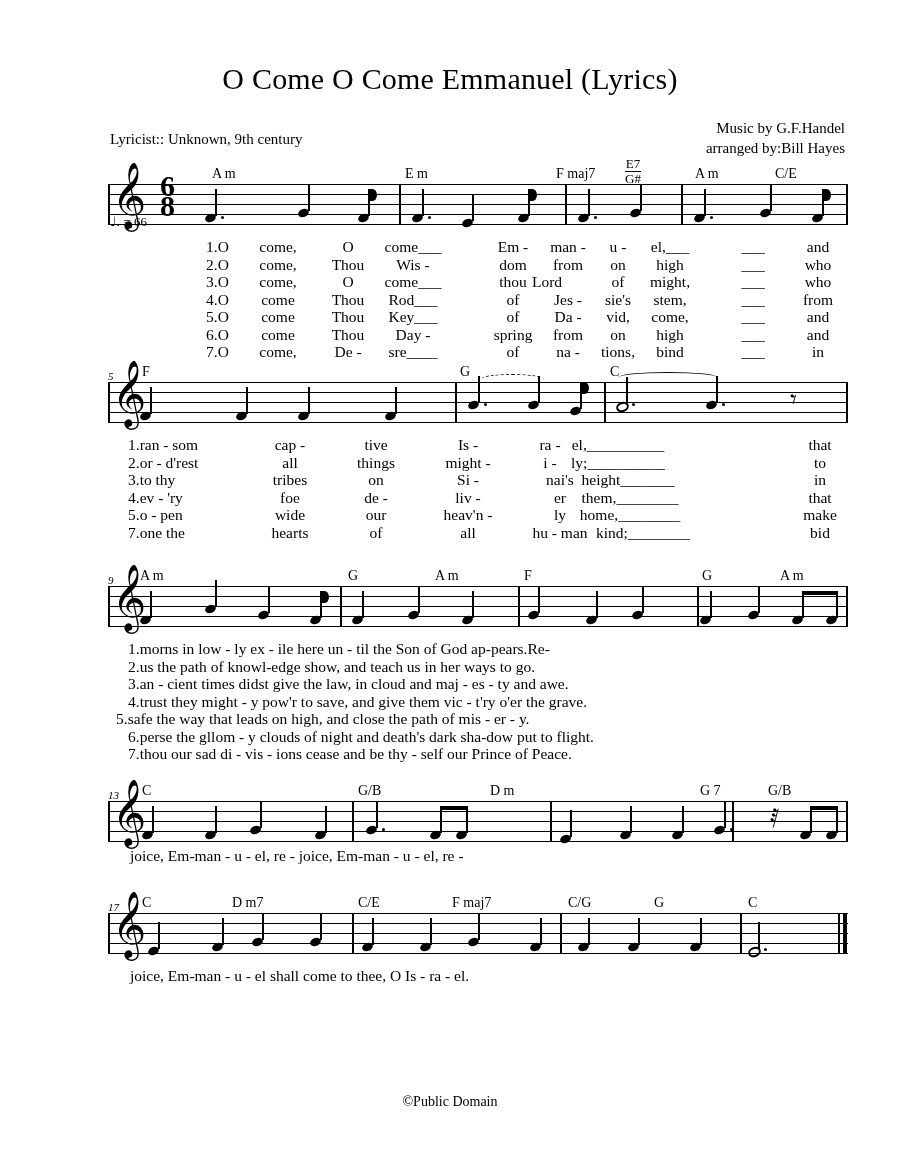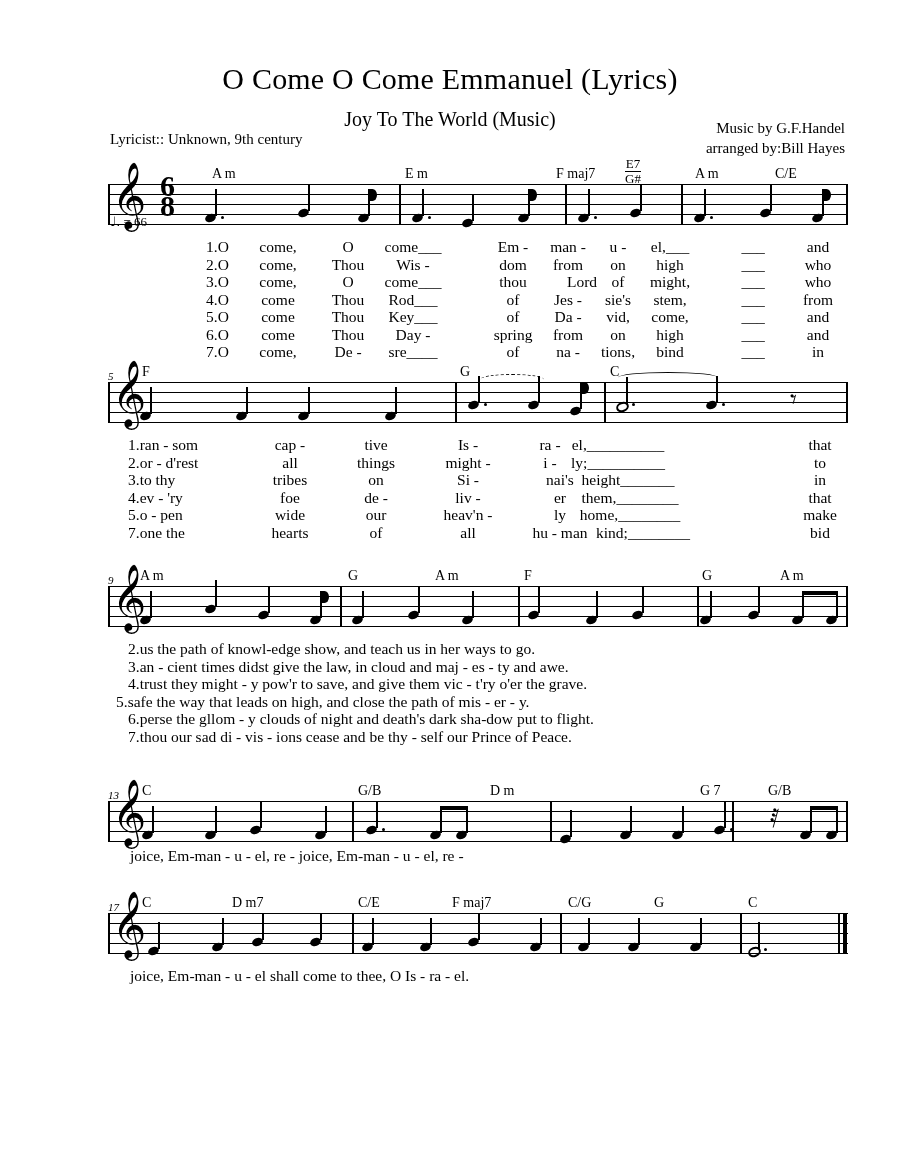--- a/index.html
+++ b/index.html
@@ -234,21 +234,20 @@
   .lyric-row span.left {
     transform: none;
   }
 </style>
 </head>
 <body>
 
 <div class="page">
 
   <div class="title">O Come O Come Emmanuel (Lyrics)</div>
-  <div class="subtitle">Joy To The World (Music)</div>
   <div class="lyricist">Lyricist::  Unknown, 9th century</div>
   <div class="credit-music">Music by G.F.Handel</div>
   <div class="credit-arr">arranged by:Bill Hayes</div>
 
   <div class="system" style="top:170px">
 
     <div class="tempo" style="left:110px; top:44px">
       <span style="font-family:'DejaVu Sans',sans-serif;">♩.</span>
       <span>= 66</span>
     </div>
@@ -344,21 +343,21 @@
         <span style="left:562px">high</span>
         <span style="left:645px">___</span>
         <span style="left:710px">who</span>
       </div>
       <div class="lyric-row">
         <span class="left" style="left:98px">3.O</span>
         <span style="left:170px">come,</span>
         <span style="left:240px">O</span>
         <span style="left:305px">come___</span>
         <span style="left:405px">thou</span>
-        <span style="left:474px">Lord</span>
+        <span style="left:439px">Lord</span>
         <span style="left:510px">of</span>
         <span style="left:562px">might,</span>
         <span style="left:645px">___</span>
         <span style="left:710px">who</span>
       </div>
       <div class="lyric-row">
         <span class="left" style="left:98px">4.O</span>
         <span style="left:170px">come</span>
         <span style="left:240px">Thou</span>
         <span style="left:305px">Rod___</span>
@@ -569,20 +568,23 @@
       <div class="note" style="left:748px; top:39px"></div>
         <div class="stem" style="left:758px; top:14px"></div>
       <div class="note" style="left:792px; top:44px"></div>
         <div class="stem" style="left:802px; top:19px"></div>
       <div class="note" style="left:826px; top:44px"></div>
         <div class="stem" style="left:836px; top:19px"></div>
       <div class="beam" style="left:802px; top:19px; width:36px"></div>
     </div>
 
     <div class="lyrics" style="top:68px">
+      <div class="lyric-row">
+        <span class="left" style="left:20px">1.morns  in     low - ly     ex - ile   here un - til     the   Son  of  God   ap-pears.Re-</span>
+      </div>
       <div class="lyric-row">
         <span class="left" style="left:20px">2.us      the    path   of   knowl-edge show, and teach    us    in   her  ways   to go.</span>
       </div>
       <div class="lyric-row">
         <span class="left" style="left:20px">3.an -   cient times didst  give     the    law,  in  cloud   and  maj - es - ty    and awe.</span>
       </div>
       <div class="lyric-row">
         <span class="left" style="left:20px">4.trust   they might - y   pow'r  to   save, and give    them vic - t'ry o'er    the grave.</span>
       </div>
       <div class="lyric-row">
@@ -717,13 +719,14 @@
         <div class="dot" style="left:764px; top:49px"></div>
     </div>
 
     <div class="lyrics" style="top:68px">
       <div class="lyric-row">
         <span class="left" style="left:22px">joice,    Em-man -  u -  el     shall come     to   thee,    O  Is - ra - el.</span>
       </div>
     </div>
   </div>
 
+  <div class="footer">©Public Domain</div>
 </div>
 
 </body></html>

